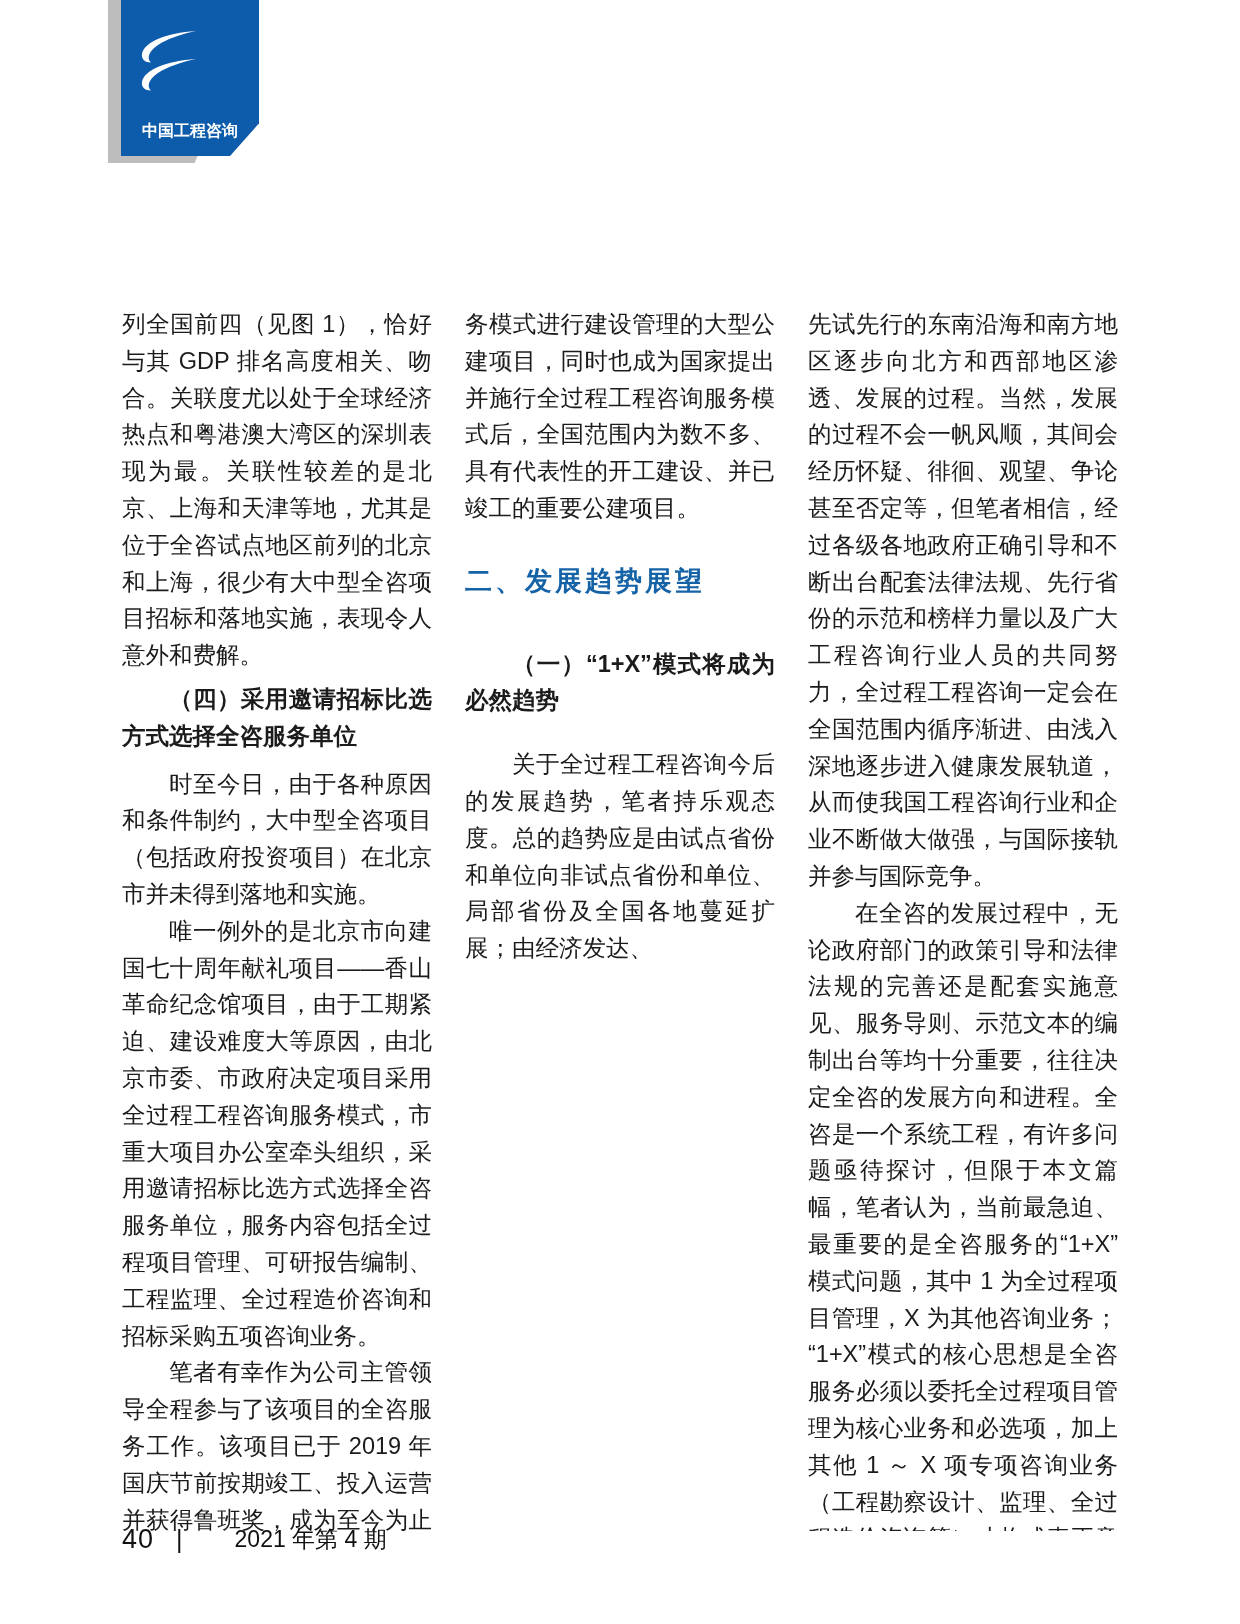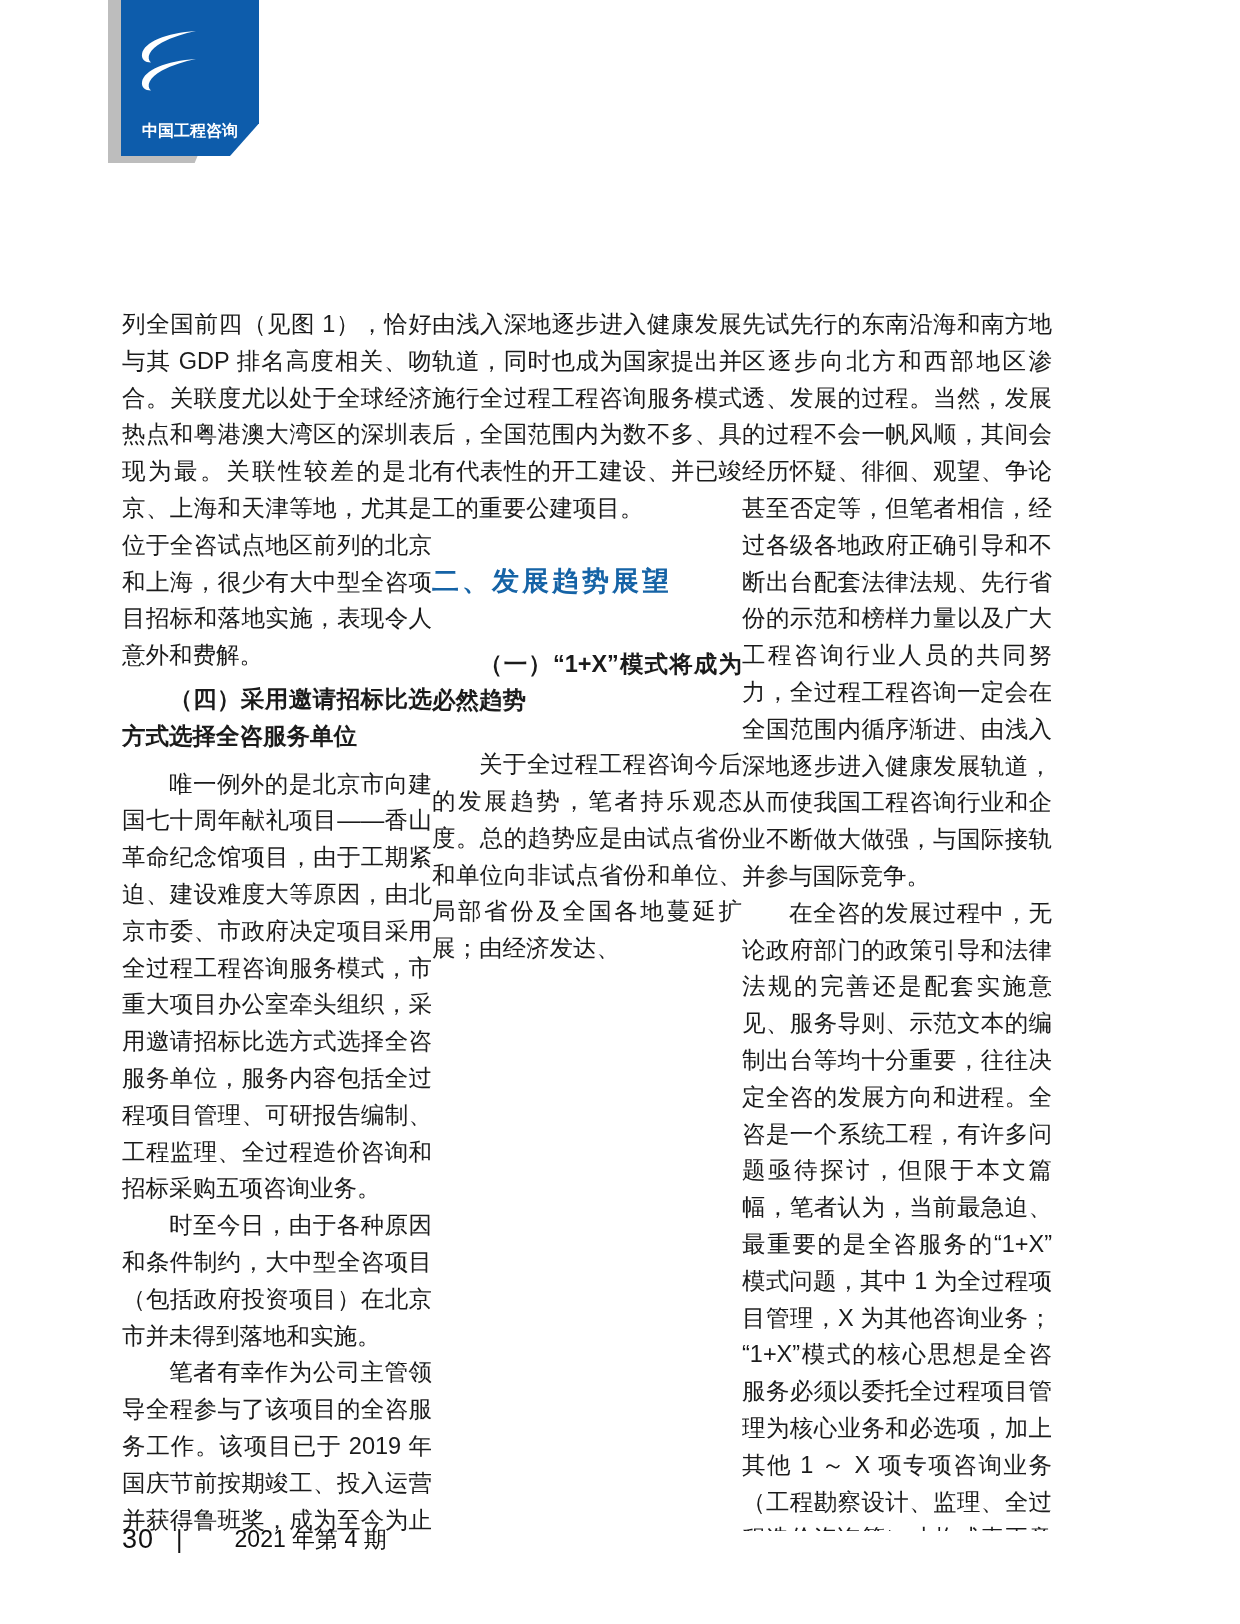--- a/index.html
+++ b/index.html
@@ -21,21 +21,21 @@
     padding-left:44px;
   }
   .logo-glyph{position:absolute;left:15px;top:22px;width:64px;height:78px;}
   .logo-title{
     position:absolute;left:0;bottom:14px;width:100%;text-align:center;
     color:#ffffff;font-weight:bold;font-size:16px;letter-spacing:0px;white-space:nowrap;
   }
   
   .content{
     position:absolute;left:122px;top:306px;width:996px;height:1225px;
-    display:flex;overflow:hidden;
+    display:flex;gap:33px;overflow:hidden;
   }
   .col{
     width:310px;flex:0 0 310px;
     font-size:23.5px;line-height:36.8px;
     text-align:justify;text-justify:inter-ideograph;
   }
   .para{margin:0;text-indent:2em;}
   .para.cont{text-indent:0;}
   .h-bold{margin:7px 0 11px;font-weight:bold;text-indent:2em;}
   .section-head{
@@ -66,38 +66,38 @@
       </svg>
       <div class="logo-title">中国工程咨询</div>
     </div>
   </div>
 
   <div class="content">
 
     <div class="col">
       <p class="para cont">列全国前四（见图 1），恰好与其 GDP 排名高度相关、吻合。关联度尤以处于全球经济热点和粤港澳大湾区的深圳表现为最。关联性较差的是北京、上海和天津等地，尤其是位于全咨试点地区前列的北京和上海，很少有大中型全咨项目招标和落地实施，表现令人意外和费解。</p>
       <p class="h-bold">（四）采用邀请招标比选方式选择全咨服务单位</p>
+      <p class="para">时至今日，由于各种原因和条件制约，大中型全咨项目（包括政府投资项目）在北京市并未得到落地和实施。</p>
       <p class="para">唯一例外的是北京市向建国七十周年献礼项目——香山革命纪念馆项目，由于工期紧迫、建设难度大等原因，由北京市委、市政府决定项目采用全过程工程咨询服务模式，市重大项目办公室牵头组织，采用邀请招标比选方式选择全咨服务单位，服务内容包括全过程项目管理、可研报告编制、工程监理、全过程造价咨询和招标采购五项咨询业务。</p>
-      <p class="para">时至今日，由于各种原因和条件制约，大中型全咨项目（包括政府投资项目）在北京市并未得到落地和实施。</p>
       <p class="para">笔者有幸作为公司主管领导全程参与了该项目的全咨服务工作。该项目已于 2019 年国庆节前按期竣工、投入运营并获得鲁班奖，成为至今为止北京市首个、且是唯一采用全过程工程咨询服</p>
     </div>
 
     <div class="col">
-      <p class="para cont">由浅入深地逐步进入健康发展轨道，同时也成为国家提出并施行全过程工程咨询服务模式后，全国范围内为数不多、具有代表性的开工建设、并已竣工的重要公建项目。</p>
+      <p class="para cont">务模式进行建设管理的大型公建项目，同时也成为国家提出并施行全过程工程咨询服务模式后，全国范围内为数不多、具有代表性的开工建设、并已竣工的重要公建项目。</p>
       <p class="section-head">二、发展趋势展望</p>
       <p class="sub-head">（一）“1+X”模式将成为必然趋势</p>
       <p class="para">关于全过程工程咨询今后的发展趋势，笔者持乐观态度。总的趋势应是由试点省份和单位向非试点省份和单位、局部省份及全国各地蔓延扩展；由经济发达、</p>
     </div>
 
     <div class="col">
       <p class="para cont">先试先行的东南沿海和南方地区逐步向北方和西部地区渗透、发展的过程。当然，发展的过程不会一帆风顺，其间会经历怀疑、徘徊、观望、争论甚至否定等，但笔者相信，经过各级各地政府正确引导和不断出台配套法律法规、先行省份的示范和榜样力量以及广大工程咨询行业人员的共同努力，全过程工程咨询一定会在全国范围内循序渐进、由浅入深地逐步进入健康发展轨道，从而使我国工程咨询行业和企业不断做大做强，与国际接轨并参与国际竞争。</p>
       <p class="para">在全咨的发展过程中，无论政府部门的政策引导和法律法规的完善还是配套实施意见、服务导则、示范文本的编制出台等均十分重要，往往决定全咨的发展方向和进程。全咨是一个系统工程，有许多问题亟待探讨，但限于本文篇幅，笔者认为，当前最急迫、最重要的是全咨服务的“1+X”模式问题，其中 1 为全过程项目管理，X 为其他咨询业务；“1+X”模式的核心思想是全咨服务必须以委托全过程项目管理为核心业务和必选项，加上其他 1 ～ X 项专项咨询业务（工程勘察设计、监理、全过程造价咨询等）才构成真正意义上的全咨服务。全咨招标时如采用“业</p>
     </div>
 
   </div>
 
   <div class="footer">
-    <span class="pageno">30</span>
+    <span class="pageno">40</span>
     <span class="sep">|</span>
     <span class="issue">2021 年第 4 期</span>
   </div>
 
 </div>
 
 </body></html>

